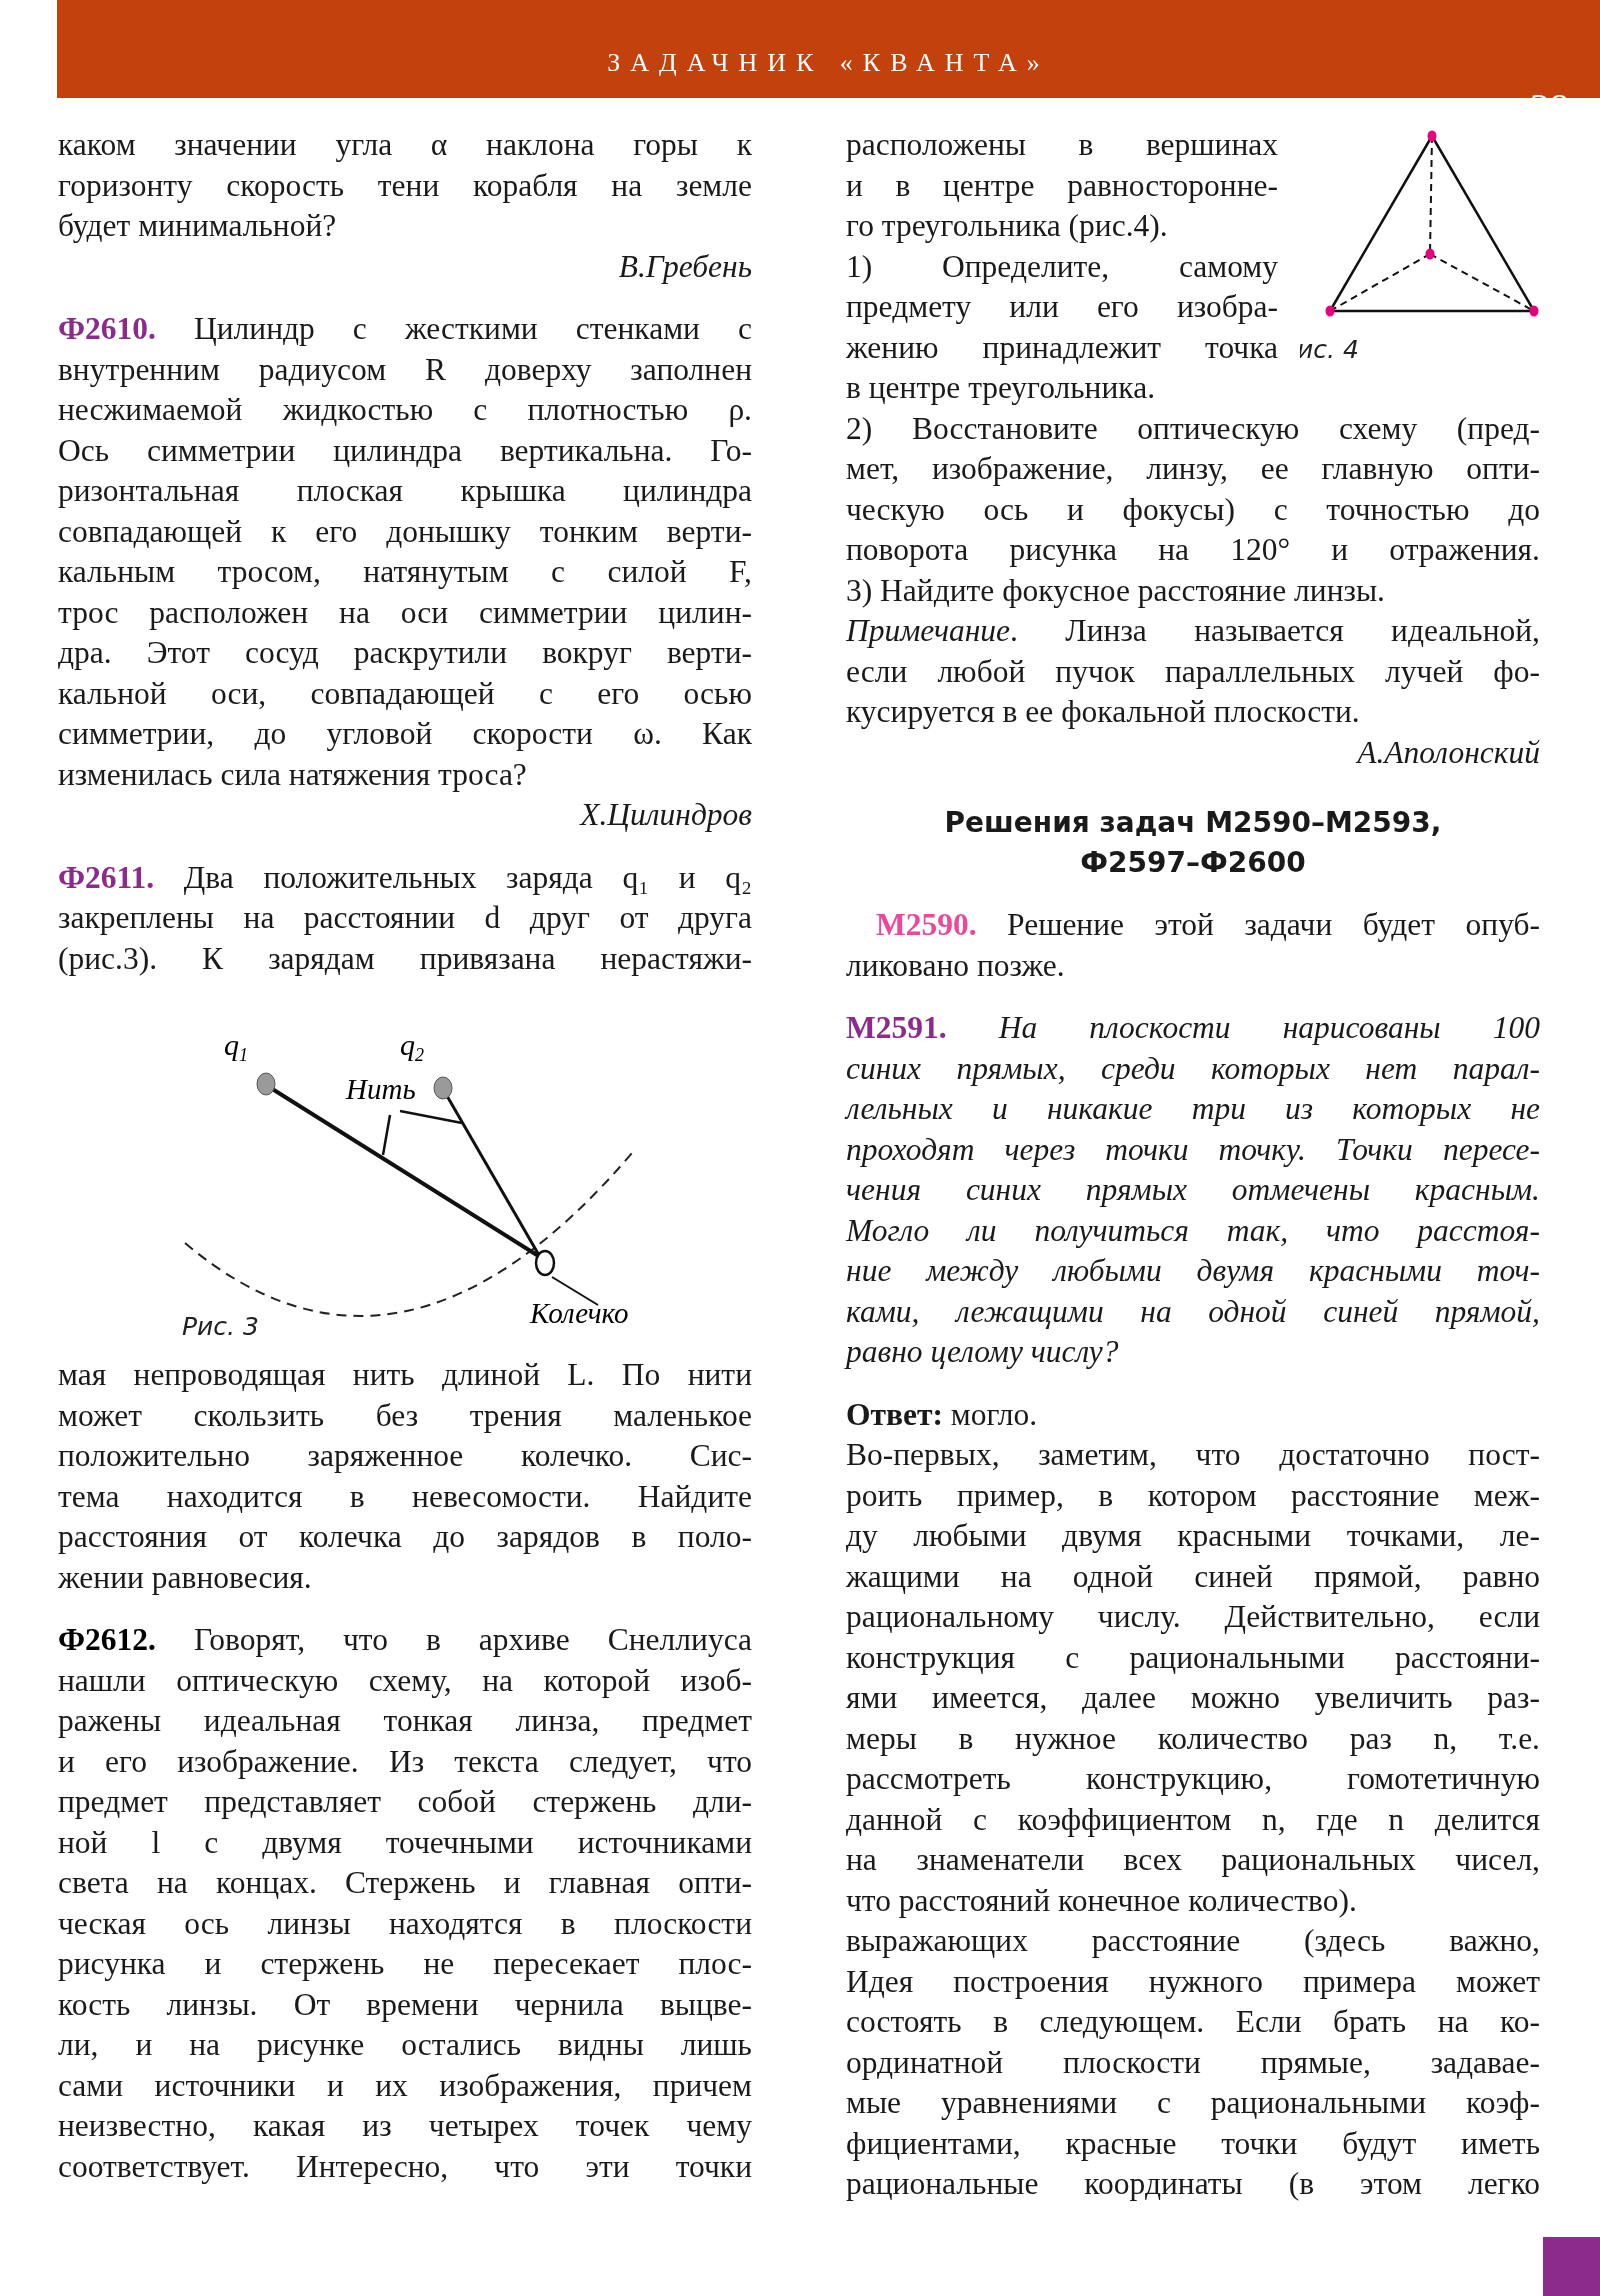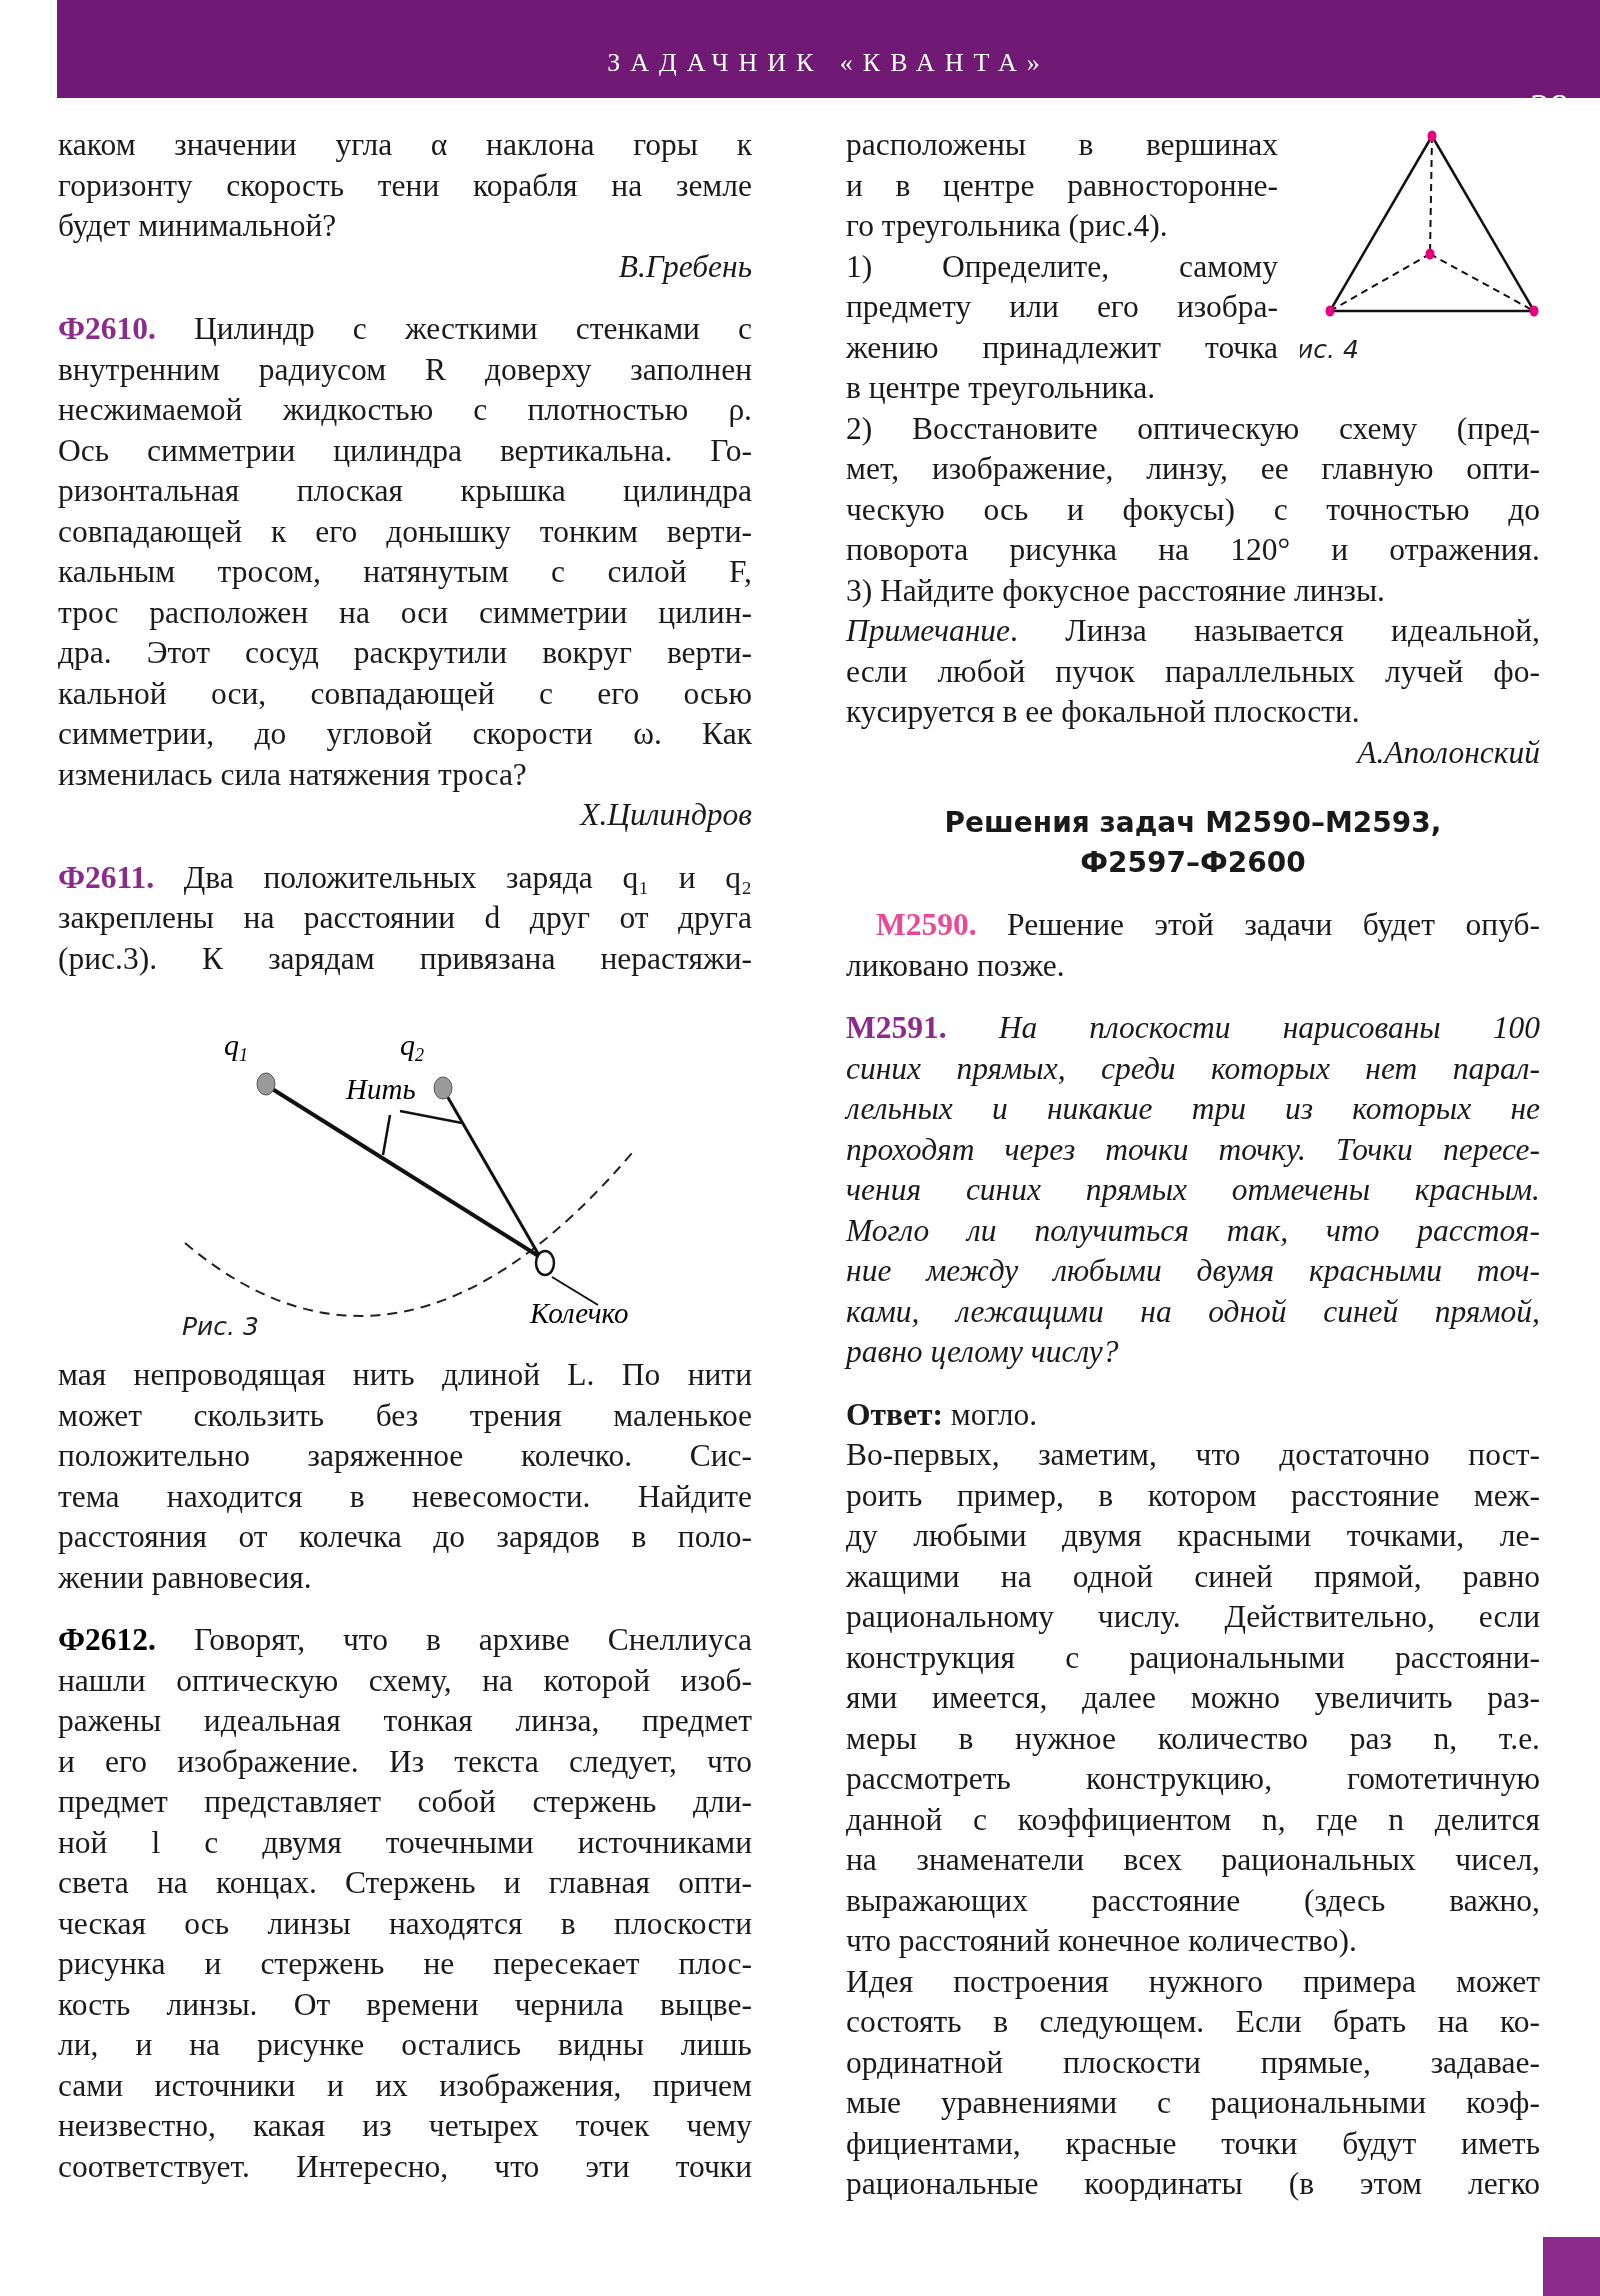--- a/index.html
+++ b/index.html
@@ -21,21 +21,21 @@
   .sol-head { text-align:center; font-family:"DejaVu Sans","Liberation Sans",sans-serif;
          font-weight:bold; font-size:28px; line-height:40px; margin-top:30px; }
   .fig3 { position:absolute; left:160px; top:1005px; width:540px; height:330px; }
   .fig4 { position:absolute; left:1300px; top:125px; width:260px; height:255px; }
   .caption { font-family:"DejaVu Sans","Liberation Sans",sans-serif; font-style:italic; font-size:25px; fill:#222; }
   .corner { position:absolute; right:0; top:2237px; width:57px; height:59px; background:#8c2b8c; }
 </style>
 </head>
 <body>
 
-<div class="header" style="background: #701a75;">
+<div class="header" style="background: #c2410c;">
   <div class="header-title">ЗАДАЧНИК «КВАНТА»</div>
   <div class="page-num">29</div>
 </div>
 
 <div class="col lcol" style="top:125px;">
   <div>
     <span class="line">каком значении угла α наклона горы к</span>
     <span class="line">горизонту скорость тени корабля на земле</span>
     <span class="line last">будет минимальной?</span>
     <span class="author">В.Гребень</span>
@@ -172,22 +172,22 @@
     <span class="line">роить пример, в котором расстояние меж-</span>
     <span class="line">ду любыми двумя красными точками, ле-</span>
     <span class="line">жащими на одной синей прямой, равно</span>
     <span class="line">рациональному числу. Действительно, если</span>
     <span class="line">конструкция с рациональными расстояни-</span>
     <span class="line">ями имеется, далее можно увеличить раз-</span>
     <span class="line">меры в нужное количество раз n, т.е.</span>
     <span class="line">рассмотреть конструкцию, гомотетичную</span>
     <span class="line">данной с коэффициентом n, где n делится</span>
     <span class="line">на знаменатели всех рациональных чисел,</span>
+    <span class="line last">что расстояний конечное количество).</span>
     <span class="line">выражающих расстояние (здесь важно,</span>
-    <span class="line last">что расстояний конечное количество).</span>
     <span class="line">Идея построения нужного примера может</span>
     <span class="line">состоять в следующем. Если брать на ко-</span>
     <span class="line">ординатной плоскости прямые, задавае-</span>
     <span class="line">мые уравнениями с рациональными коэф-</span>
     <span class="line">фициентами, красные точки будут иметь</span>
     <span class="line">рациональные координаты (в этом легко</span>
   </div>
 </div>
 
 <div class="corner" style="background: rgb(140, 43, 140);"></div>

